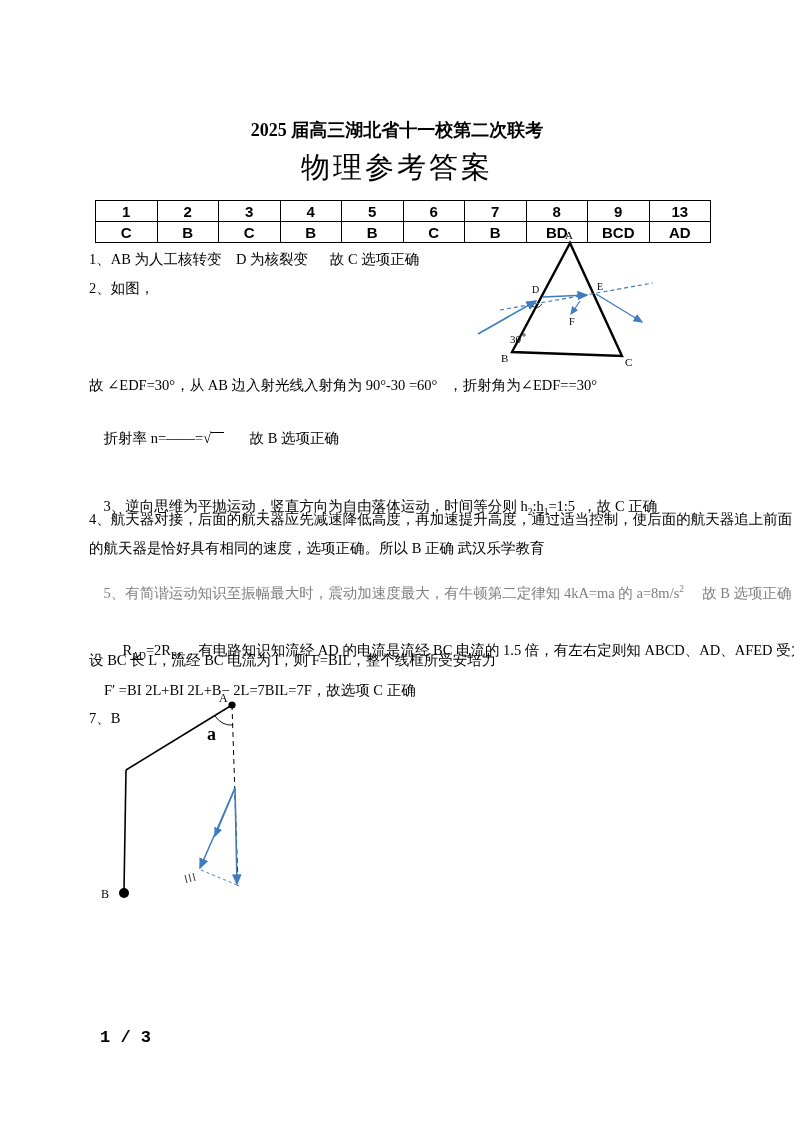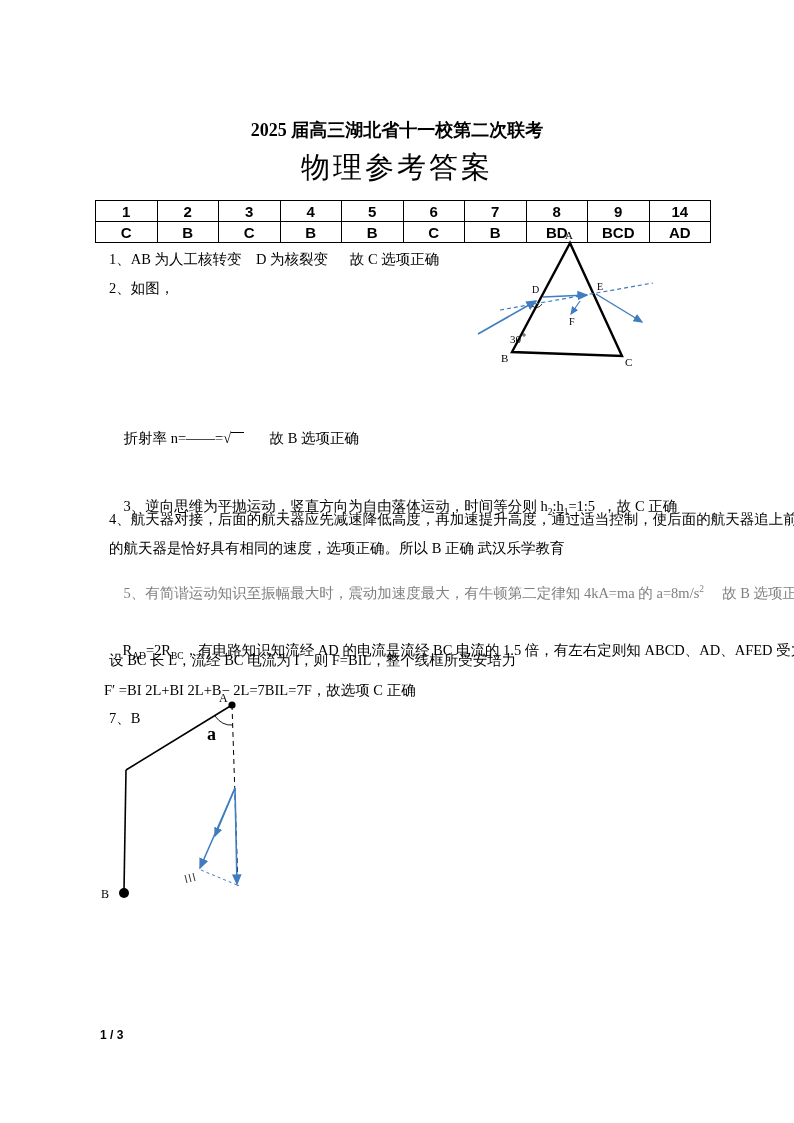--- a/index.html
+++ b/index.html
@@ -23,32 +23,32 @@
   table.ans-table {
     position:absolute; left:95px; top:200px; width:616px;
     border-collapse:collapse; table-layout:fixed;
   }
   table.ans-table td {
     border:1px solid #000; text-align:center; font-weight:bold;
     font-size:15px; height:21px; padding:0;
     font-family:"Liberation Sans","DejaVu Sans",sans-serif;
   }
   .line {
-    position:absolute; left:109px; font-size:14.5px; white-space:pre; color:#000;
+    position:absolute; left:89px; font-size:14.5px; white-space:pre; color:#000;
   }
   .line sub { font-size:9.5px; }
   .gray { color:#7f7f7f; }
   .radbar {
     display:inline-block; width:13px; height:9px;
     border-top:1.2px solid #000; transform:translateY(-2px);
   }
   .footer {
     position:absolute; left:100px; top:1028px;
-    font-size:12px; font-weight:bold;
-    font-family:Liberation Sans, sans-serif;
+    font-size:17px; font-weight:bold;
+    font-family:Liberation Mono, monospace;
   }
   svg { position:absolute; overflow:visible; }
   .svg-label { font-family:"Liberation Serif","DejaVu Serif",serif; }
 </style>
 </head>
 <body>
 
 <div class="page">
 
   <div class="t1">2025 届高三湖北省十一校第二次联考</div>
@@ -59,21 +59,21 @@
         <tr>
       <td>1</td>
       <td>2</td>
       <td>3</td>
       <td>4</td>
       <td>5</td>
       <td>6</td>
       <td>7</td>
       <td>8</td>
       <td>9</td>
-      <td>14</td>
+      <td>13</td>
     </tr>
     <tr>
       <td>C</td>
       <td>B</td>
       <td>C</td>
       <td>B</td>
       <td>B</td>
       <td>C</td>
       <td>B</td>
       <td>BD</td>
@@ -102,20 +102,21 @@
     <text class="svg-label" x="95" y="9" font-size="11">A</text>
     <text class="svg-label" x="31" y="132" font-size="11">B</text>
     <text class="svg-label" x="155" y="136" font-size="11">C</text>
     <text class="svg-label" x="62" y="63" font-size="10">D</text>
     <text class="svg-label" x="127" y="60" font-size="10">E</text>
     <text class="svg-label" x="99" y="95" font-size="10">F</text>
     <text class="svg-label" x="40" y="113" font-size="11">30</text>
     <circle cx="54" cy="105" r="1.2" fill="none" stroke="#000" stroke-width="0.7"></circle>
   </svg>
 
+  <div class="line" style="top:376px">故 ∠EDF=30°，从 AB 边入射光线入射角为 90°-30 =60°   ，折射角为∠EDF==30°</div>
 
   <div class="line" style="top:412px">
     <span>折射率 n=</span><span>——</span><span>=√</span><span class="radbar"></span><span>       故 B 选项正确</span>
   </div>
 
   <div class="line" style="top:480px">
     <span>3、逆向思维为平抛运动，竖直方向为自由落体运动，时间等分则 h</span><sub>2</sub><span>:h</span><sub>1</sub><span>=1:5  ，故 C 正确</span>
   </div>
 
   <div class="line" style="top:510px">4、航天器对接，后面的航天器应先减速降低高度，再加速提升高度，通过适当控制，使后面的航天器追上前面</div>

